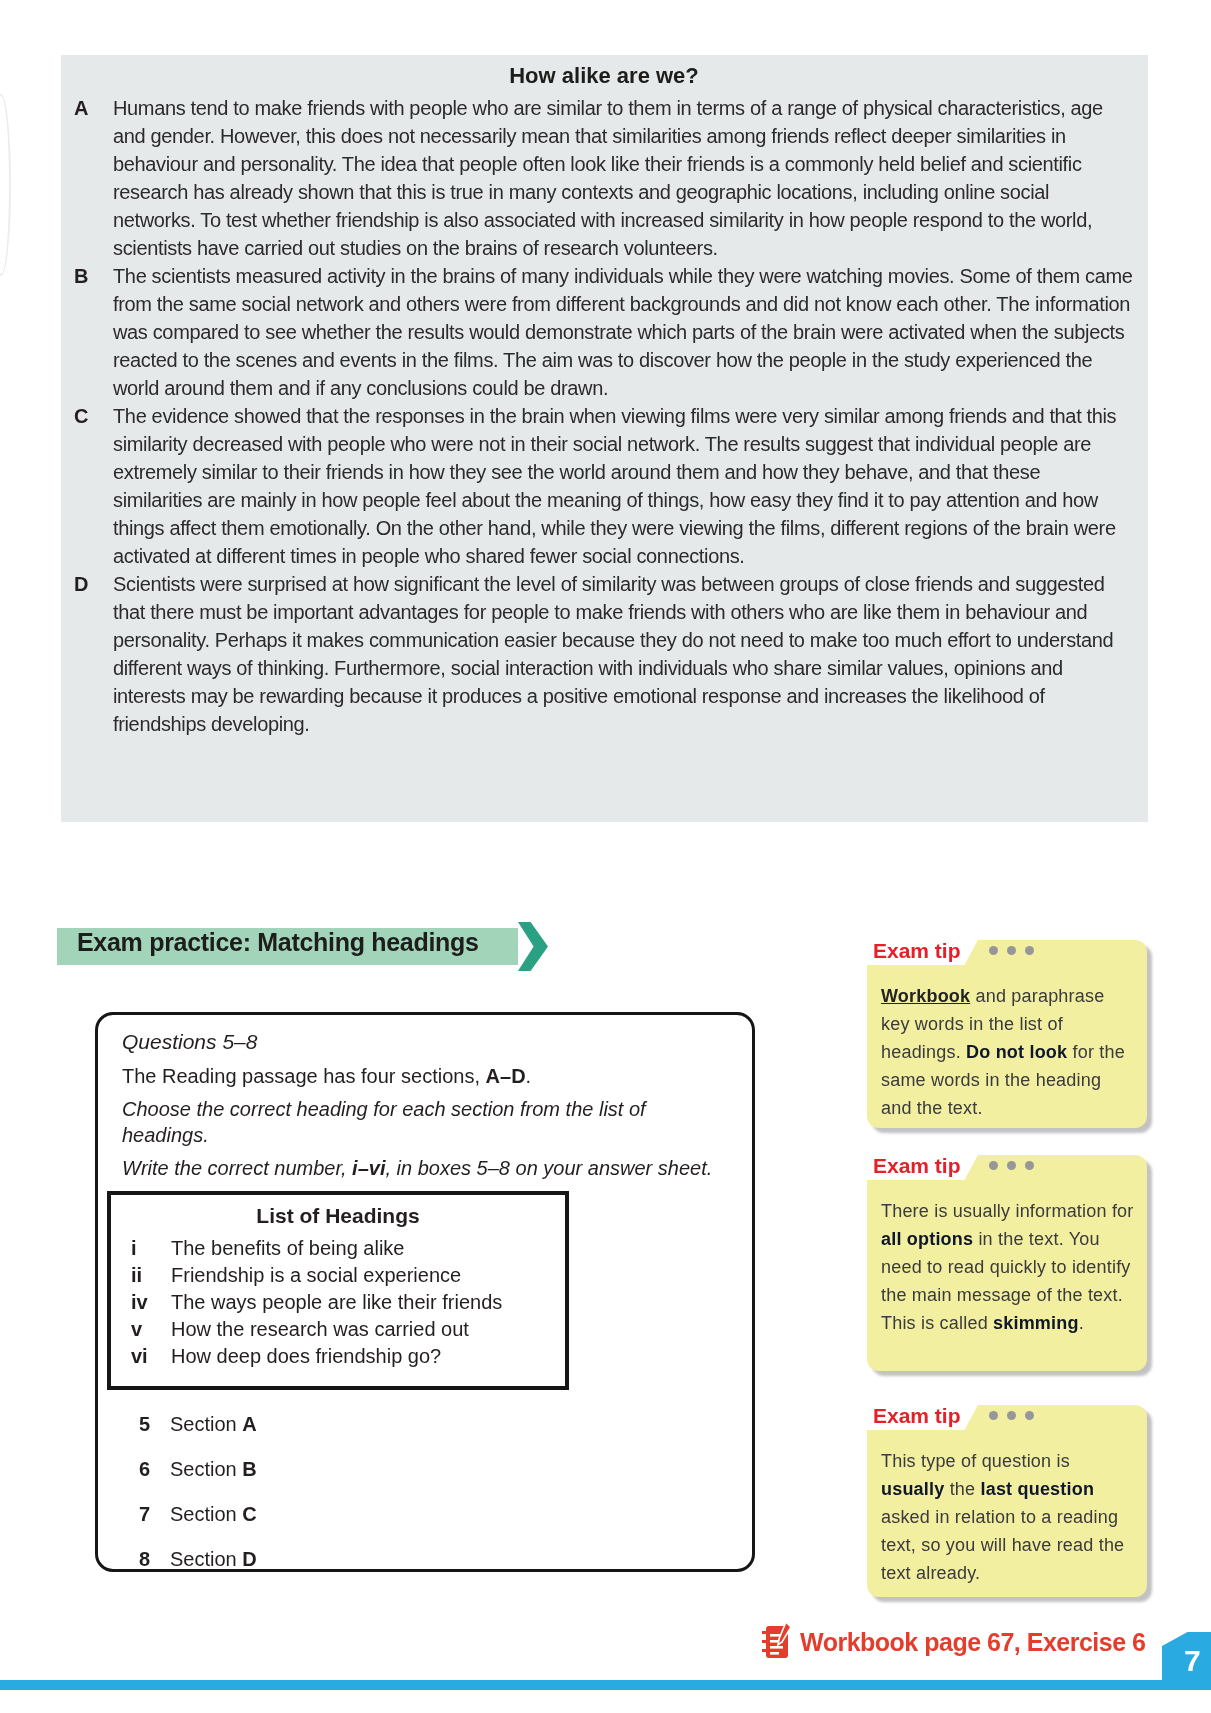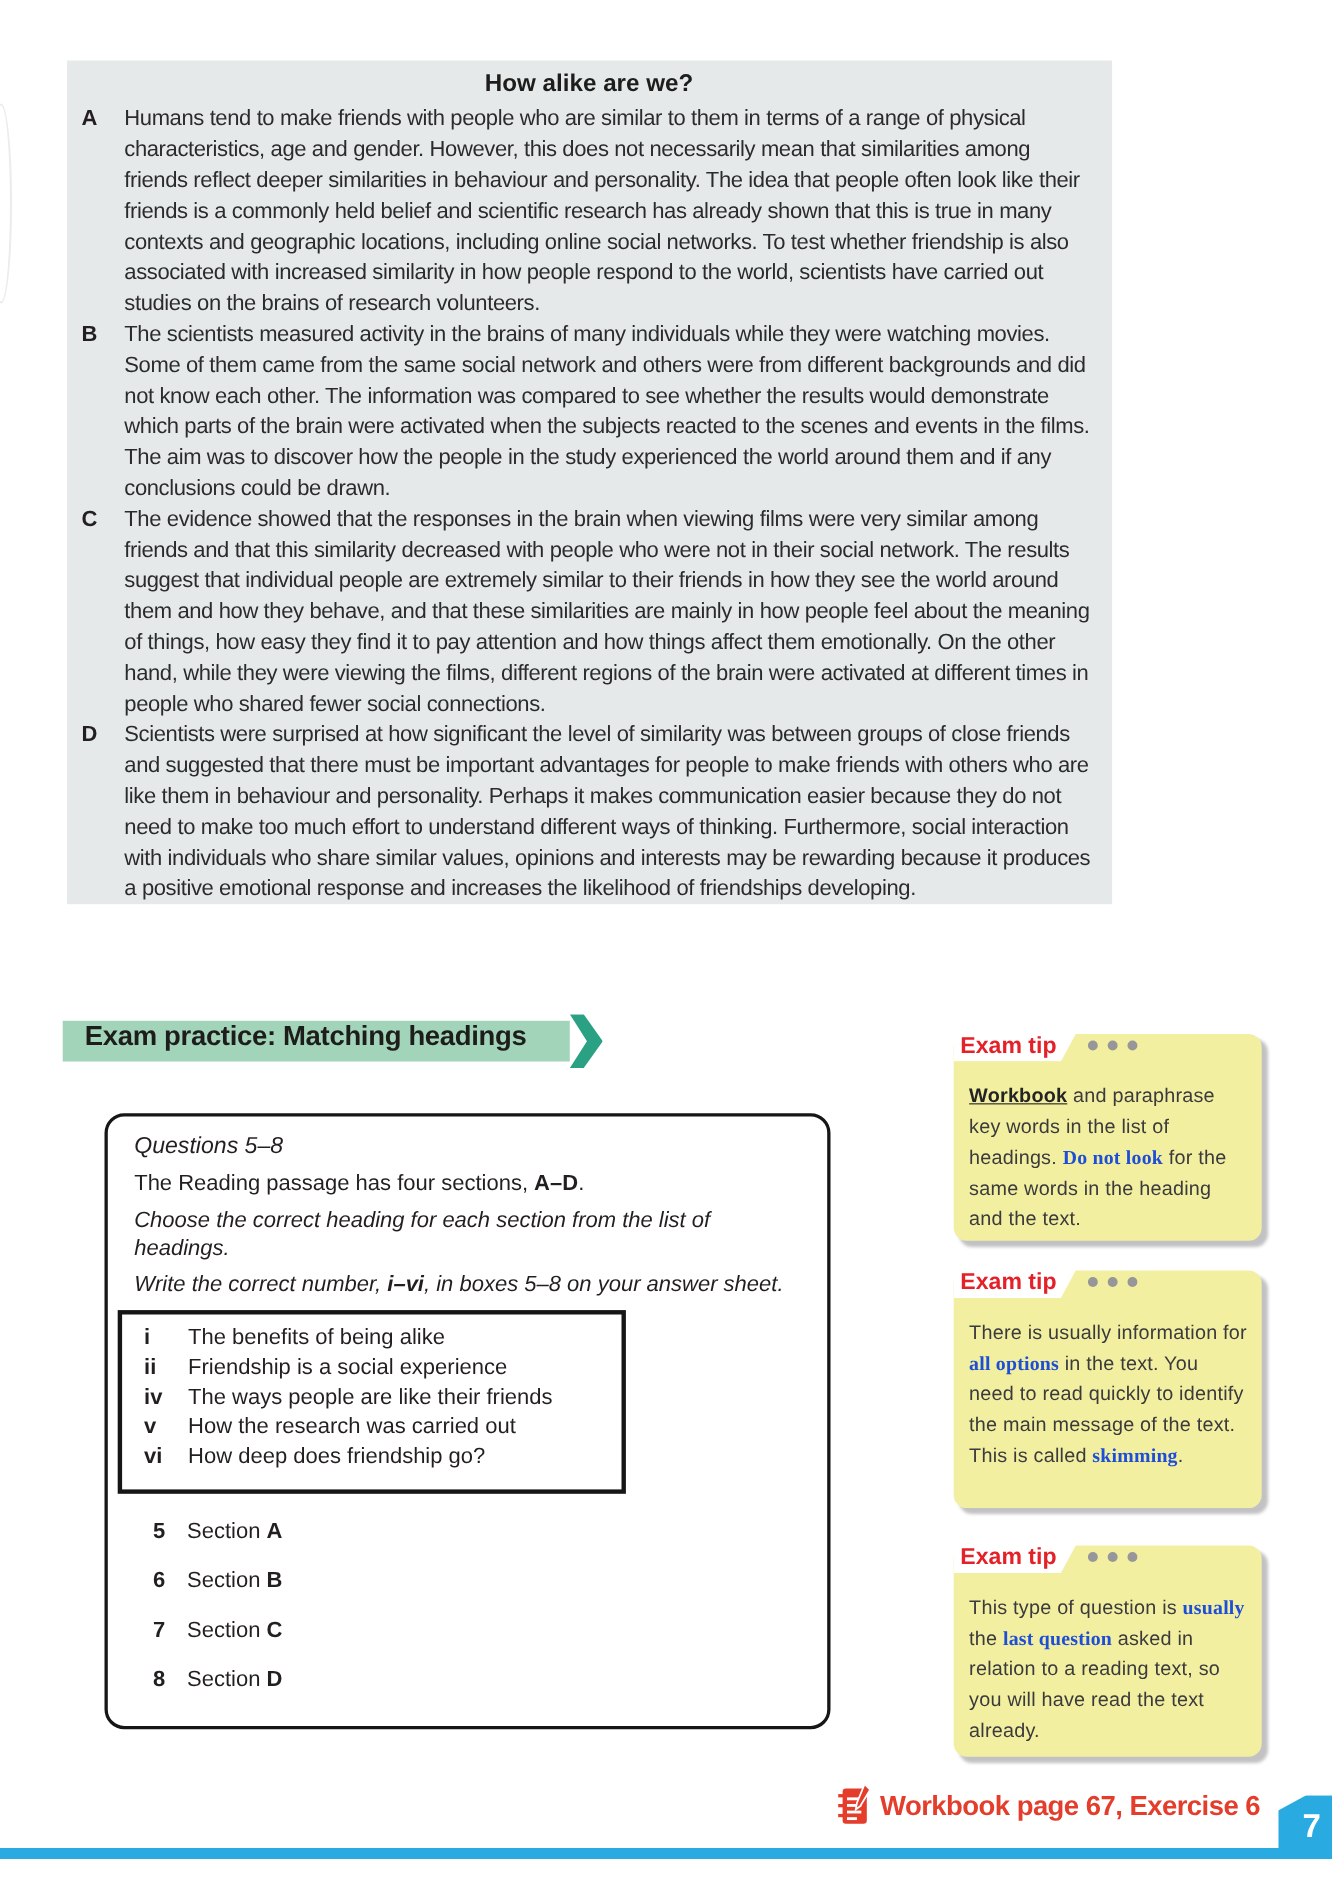--- a/index.html
+++ b/index.html
@@ -4,21 +4,21 @@
 <style>
   html,body{margin:0;padding:0;background:#ffffff;}
   #page{position:relative;width:1211px;height:1713px;background:#ffffff;overflow:hidden;
         font-family:"Liberation Sans", sans-serif;color:#231f20;}
 
   
   .edge-curl{position:absolute;left:-9px;top:94px;width:16px;height:178px;border:2px solid #ececec;
              border-radius:50%;background:#ffffff;}
 
   
-  .passage-box{position:absolute;left:61px;top:55px;width:950px;height:767px;background:#e6e9ea;
+  .passage-box{position:absolute;left:61px;top:55px;width:1087px;height:767px;background:#e6e9ea;
                padding:8px 14px 0 13px;box-sizing:border-box;overflow:hidden;}
   .passage-title{text-align:center;font-weight:bold;font-size:22px;line-height:26px;margin-bottom:5px;color:#1d1d1b;}
   .p-row{display:flex;}
   .p-label{flex:0 0 27px;margin-right:12px;font-weight:bold;font-size:20px;line-height:28px;text-align:left;}
   .p-text{flex:1;font-size:20px;line-height:28px;letter-spacing:-0.35px;color:#2b2b2b;}
 
   
   .ep-header{position:absolute;left:57px;top:928px;width:461px;height:37px;background:#a2d4ba;
              display:flex;align-items:flex-start;box-sizing:border-box;padding-left:20px;}
   .ep-header span{font-weight:bold;font-size:25px;letter-spacing:-0.3px;color:#1d1d1b;}
@@ -50,21 +50,21 @@
   .tip{position:absolute;left:867px;width:280px;}
   .tip-body{position:absolute;left:0;right:0;top:2px;bottom:0;background:#f2efa0;border-radius:12px;
             box-shadow:5px 5px 3px #c2c2c4;}
   .tip-wedge{position:absolute;left:0;top:0;width:112px;height:27px;background:#ffffff;
              clip-path:polygon(0 0,100% 0,87% 100%,0 100%);}
   .tip-label{position:absolute;left:6px;top:0;font-weight:bold;font-size:21px;line-height:26px;color:#e42028;}
   .tip-dots{position:absolute;left:122px;top:8px;display:flex;gap:9px;}
   .tip-dots i{width:9px;height:9px;border-radius:50%;background:#97979a;display:block;}
   .tip-text{position:absolute;top:44px;left:14px;right:12px;font-size:18px;line-height:28px;
             letter-spacing:0.2px;color:#3b3a3c;}
-  .tip-text .b{font-weight:bold;color:#1d4ed8;font-family:Liberation Serif, serif;}
+  .tip-text .b{font-weight:bold;color:#0f172a;}
   .tip-text .bu{font-weight:bold;text-decoration:underline;color:#232323;}
 
   
   .footer-ref{position:absolute;left:760px;top:1622px;display:flex;align-items:center;gap:6px;}
   .footer-ref .wref{font-weight:bold;font-size:25px;letter-spacing:-0.5px;color:#e43d2c;white-space:nowrap;}
   .footer-bar{position:absolute;left:0;top:1680px;width:1211px;height:10px;background:#29aae1;}
   .page-tab{position:absolute;left:1162px;top:1632px;width:49px;height:58px;background:#29aae1;
             clip-path:polygon(0 24%,52% 0,100% 0,100% 100%,0 100%);}
   .page-tab span{position:absolute;left:22px;top:12px;color:#ffffff;font-weight:bold;font-size:30px;}
 </style>
@@ -104,20 +104,21 @@
   <div class="questions-box">
     <div class="q-range">Questions 5–8</div>
 
     <div class="q-line"><span>The Reading passage has four sections, </span><span class="bd">A–D</span><span>.</span></div>
 
     <div class="q-line it">Choose the correct heading for each section from the list of headings.</div>
 
     <div class="q-line it"><span>Write the correct number, </span><span class="bd">i–vi</span><span>, in boxes 5–8 on your answer sheet.</span></div>
 
     <div class="headings-box">
+      <div class="hb-title">List of Headings</div>
       <div class="hb-row">
         <span class="hb-num">i</span>
         <span class="hb-text">The benefits of being alike</span>
       </div>
       <div class="hb-row">
         <span class="hb-num">ii</span>
         <span class="hb-text">Friendship is a social experience</span>
       </div>
       <div class="hb-row">
         <span class="hb-num">iv</span>

